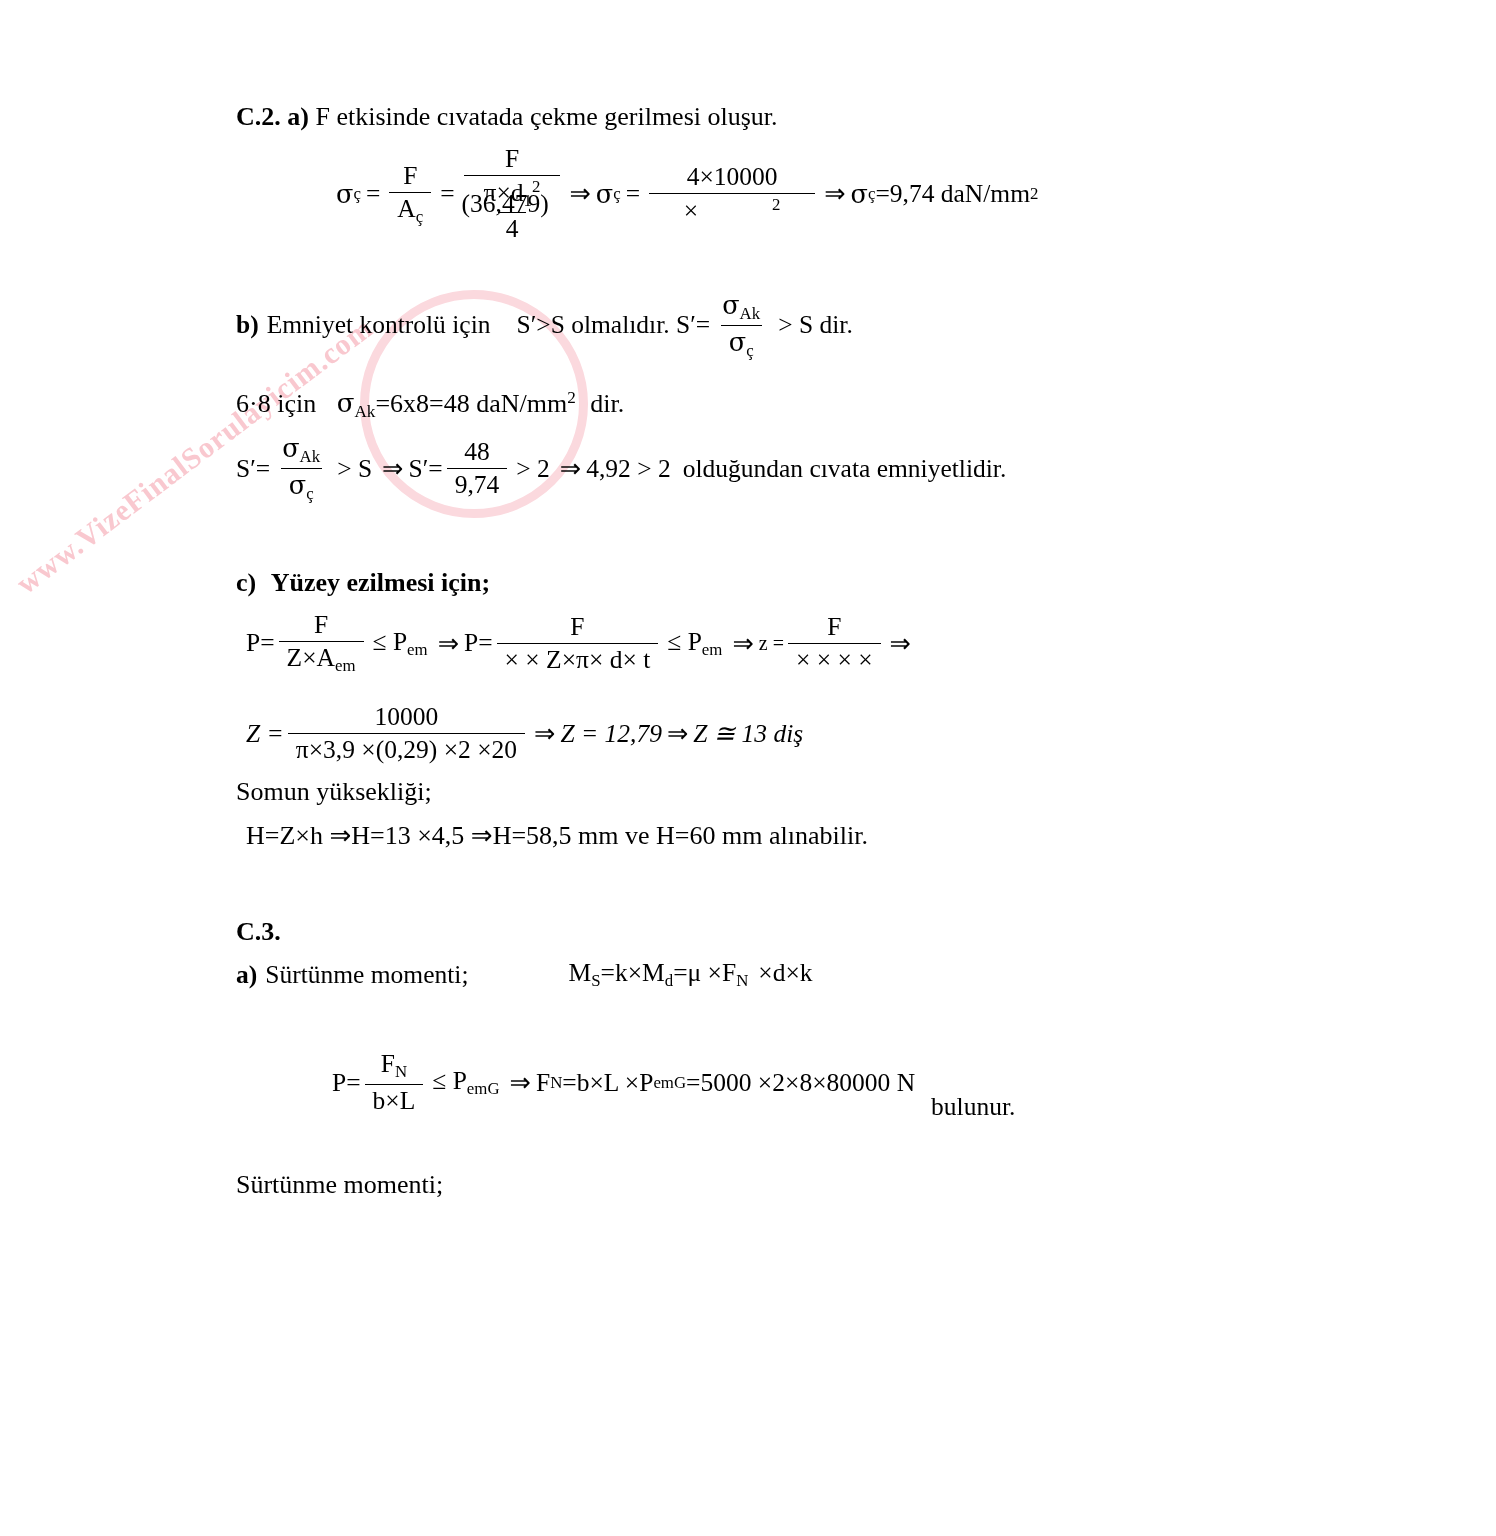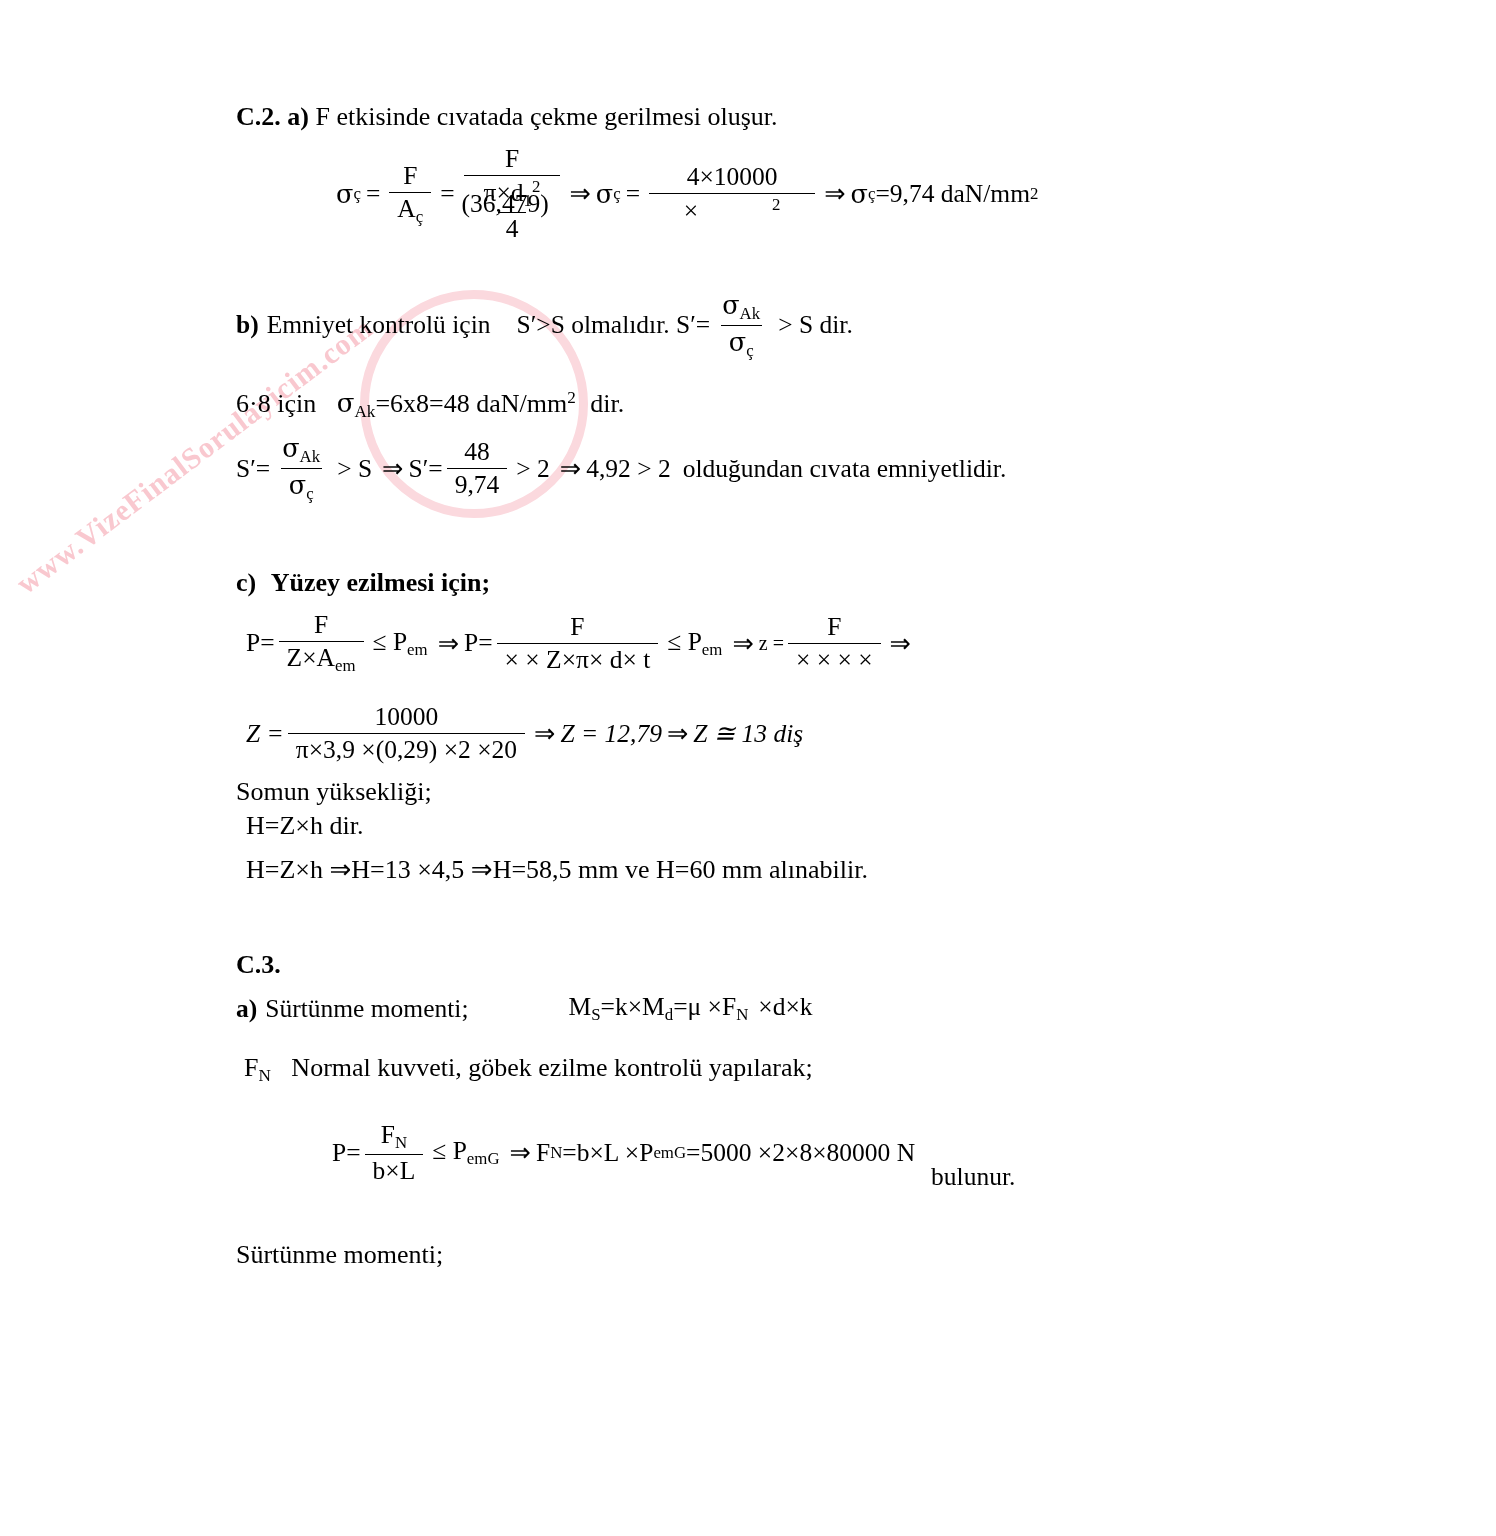--- a/index.html
+++ b/index.html
@@ -257,44 +257,39 @@
       </span>
       <span class="op">⇒</span>
       <span class="italic">Z = 12,79</span>
       <span class="op">⇒</span>
       <span class="italic">Z ≅ 13  diş</span>
     </div>
 
     <div class="gap-s"></div>
 
     <div class="line">Somun yüksekliği;</div>
-    <div class="line" style="padding-left:10px;">H=Z×h   dir.</div>
     <div class="gap-s"></div>
     <div class="line" style="padding-left:10px;">H=Z×h  ⇒H=13 ×4,5  ⇒H=58,5 mm  ve  H=60 mm alınabilir.</div>
 
     <div class="gap-xl"></div>
 
     <div class="line bold">C.3.</div>
 
     <div class="gap-s"></div>
 
     <div class="eq">
       <span class="bold">a)</span>
       <span style="padding-left:8px;">Sürtünme momenti;</span>
       <span style="padding-left:100px;text-align:right;">
         <span>M</span><sub>S</sub><span>=k×M</span><sub>d</sub><span>=μ ×F</span><sub>N</sub><span style="padding-left:10px;">×d×k</span>
       </span>
     </div>
 
     <div class="gap-m"></div>
 
-    <div class="line" style="padding-left:8px;">
-      <span>F</span><sub>N</sub>
-      <span style="padding-left:14px;">Normal kuvveti, göbek ezilme kontrolü yapılarak;</span>
-    </div>
 
     <div class="gap-m"></div>
 
     <div class="eq" style="margin-left:96px;">
       <span>P=</span>
       <span class="frac">
         <span class="num"><span>F</span><sub>N</sub></span>
         <span class="den">b×L</span>
       </span>
       <span class="op"><span>≤ P</span><sub>emG</sub></span>

